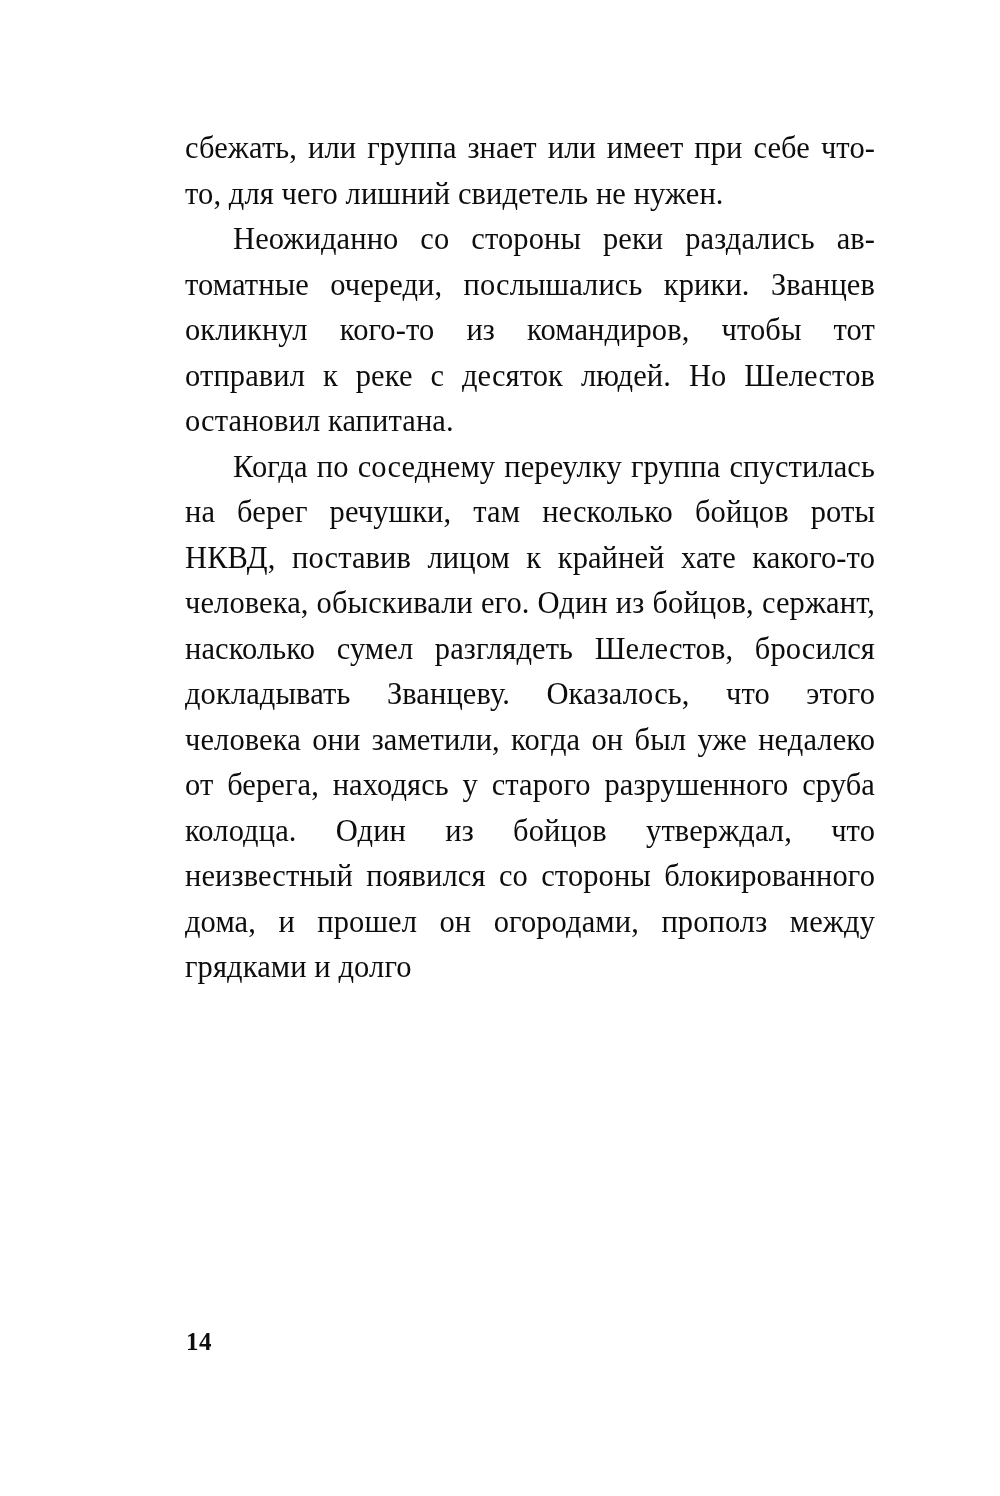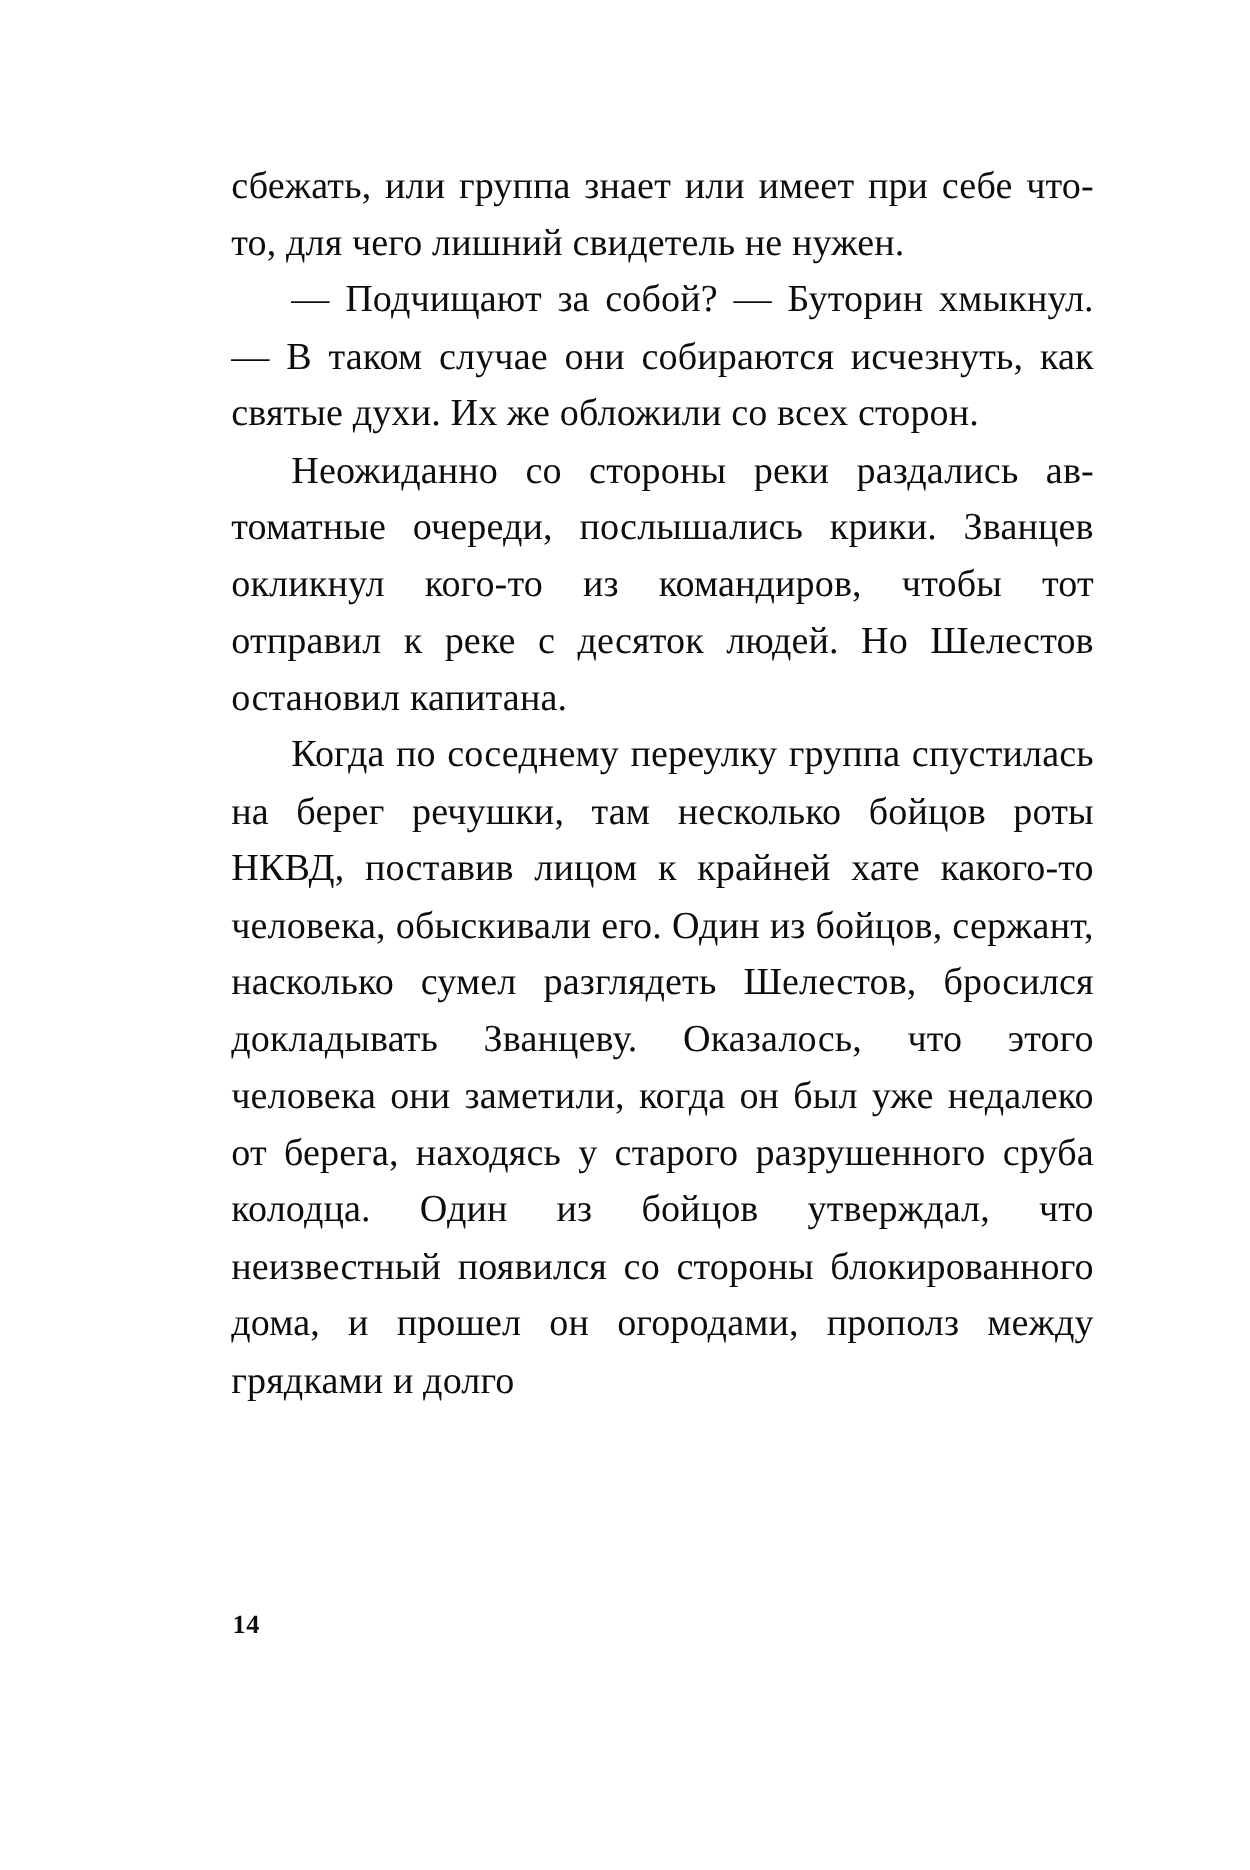--- a/index.html
+++ b/index.html
@@ -37,31 +37,30 @@
     text-justify: inter-word;
     hyphens: manual;
     letter-spacing: 0.1px;
   }
   .para.indent {
     text-indent: 48px;
   }
   .page-number {
     position: absolute;
     left: 186px;
-    top: 1283px;
-    font-size: 21px;
+    top: 1326px;
+    font-size: 25px;
     font-weight: bold;
     line-height: 32px;
     letter-spacing: 0.5px;
   }
 </style>
 </head>
 <body>
 
 <div class="page">
   <div class="text-column">
     <p class="para">сбежать, или группа знает или имеет при себе что-то, для чего лишний свидетель не нужен.</p>
-    <p class="para indent">— Подчищают за собой? — Буторин хмык­нул. — В таком случае они собираются исчез­нуть, как святые духи. Их же обложили со всех сторон.</p>
     <p class="para indent">Неожиданно со стороны реки раздались ав­томатные очереди, послышались крики. Зван­цев окликнул кого-то из командиров, чтобы тот отправил к реке с десяток людей. Но Шелестов остановил капитана.</p>
     <p class="para indent">Когда по соседнему переулку группа спусти­лась на берег речушки, там несколько бойцов роты НКВД, поставив лицом к крайней хате какого-то человека, обыскивали его. Один из бойцов, сержант, насколько сумел разглядеть Шелестов, бросился докладывать Званцеву. Оказалось, что этого человека они заметили, когда он был уже недалеко от берега, находясь у старого разрушенного сруба колодца. Один из бойцов утверждал, что неизвестный появился со стороны блокированного дома, и прошел он огородами, прополз между грядками и долго</p>
   </div>
   <div class="page-number">14</div>
 </div>
 
 </body></html>

